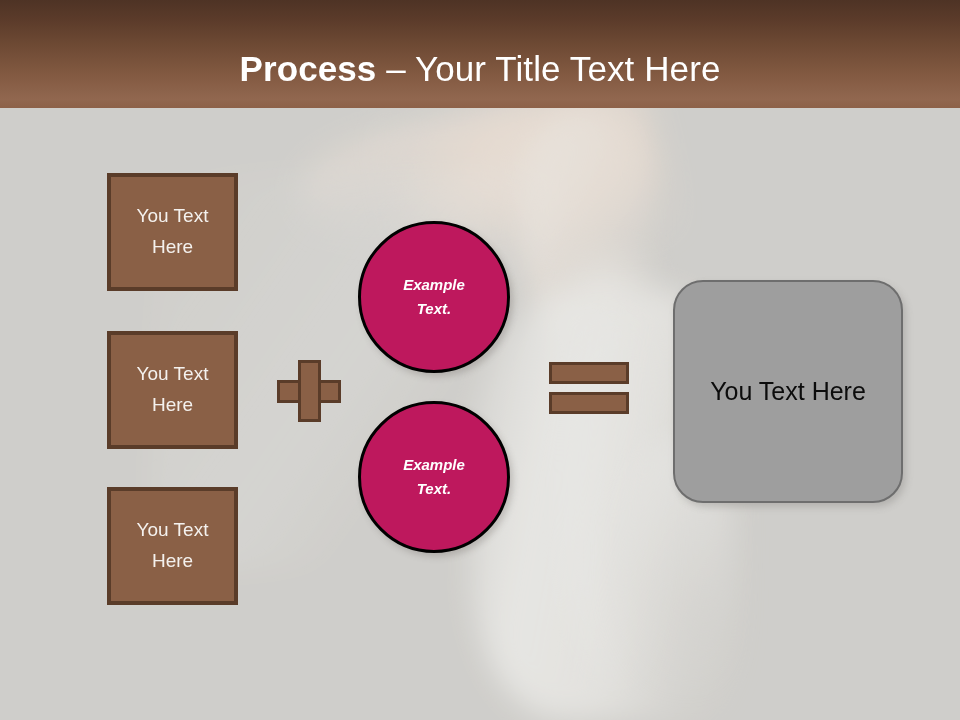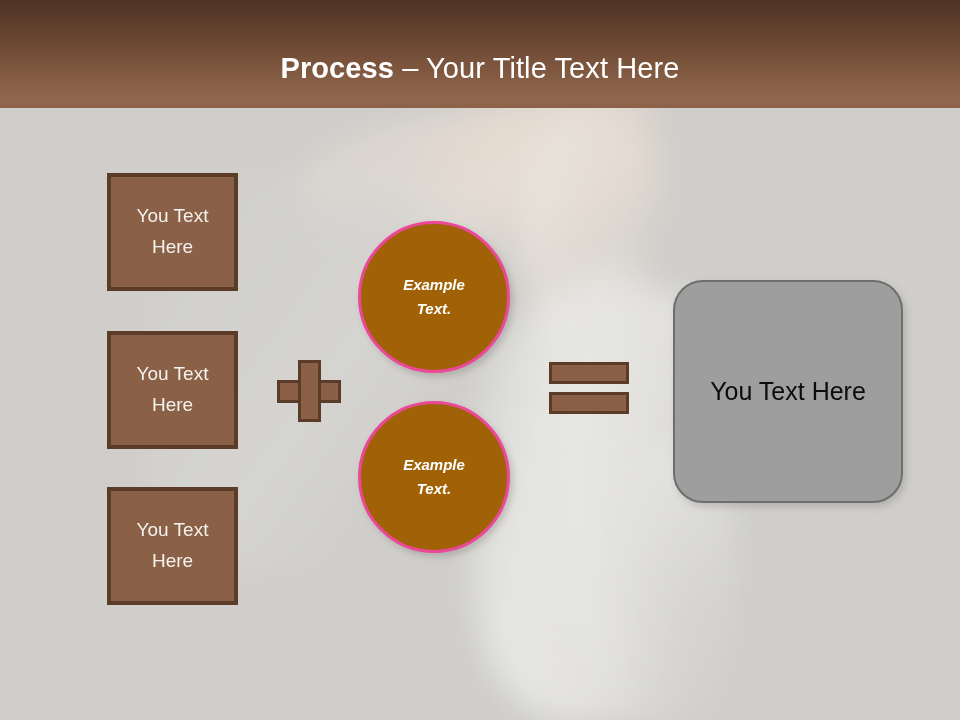--- a/index.html
+++ b/index.html
@@ -93,21 +93,21 @@
     width: 960px;
     height: 108px;
     background: linear-gradient(180deg, #4e3325 0%, #5b3b2a 18%, #6e4a34 42%, #835a42 70%, #91674f 92%, #8d6148 100%);
     display: flex;
     align-items: center;
     justify-content: center;
     z-index: 5;
   }
   .title {
     color: #ffffff;
-    font-size: 29px;
+    font-size: 35px;
     line-height: 1;
     white-space: nowrap;
     letter-spacing: 0.1px;
     margin-top: 28px;
   }
   .title .strong { font-weight: bold; }
   .title .light  { font-weight: normal; }
 
   
   .brown-box {
@@ -154,22 +154,22 @@
     width: 17px; height: 16px;
     background: #8a6046;
   }
 
   
   .navy-circle {
     position: absolute;
     width: 152px;
     height: 152px;
     border-radius: 50%;
-    background: #a16207;
-    border: 3px solid #ec4899;
+    background: #be185d;
+    border: 3px solid #000000;
     box-sizing: border-box;
     display: flex;
     align-items: center;
     justify-content: center;
     z-index: 4;
     box-shadow: 3px 4px 6px rgba(90,85,80,0.25);
   }
   .navy-circle .cx-label {
     color: #ffffff;
     font-size: 15px;

